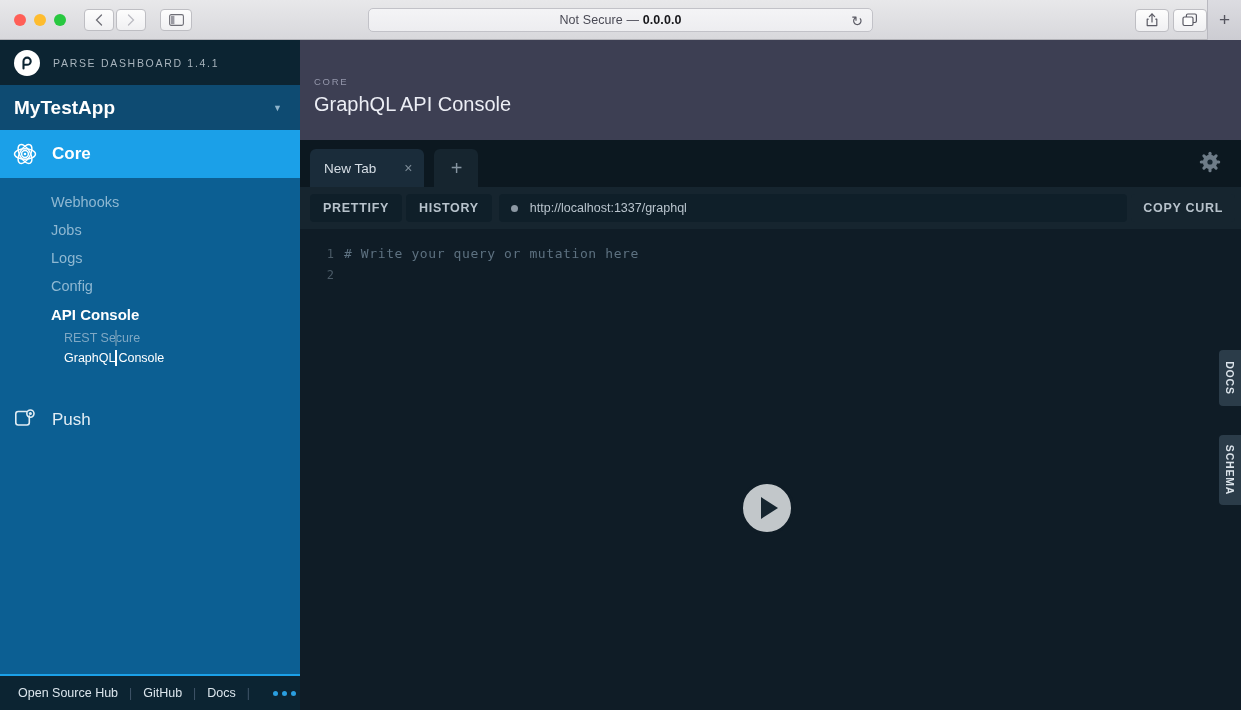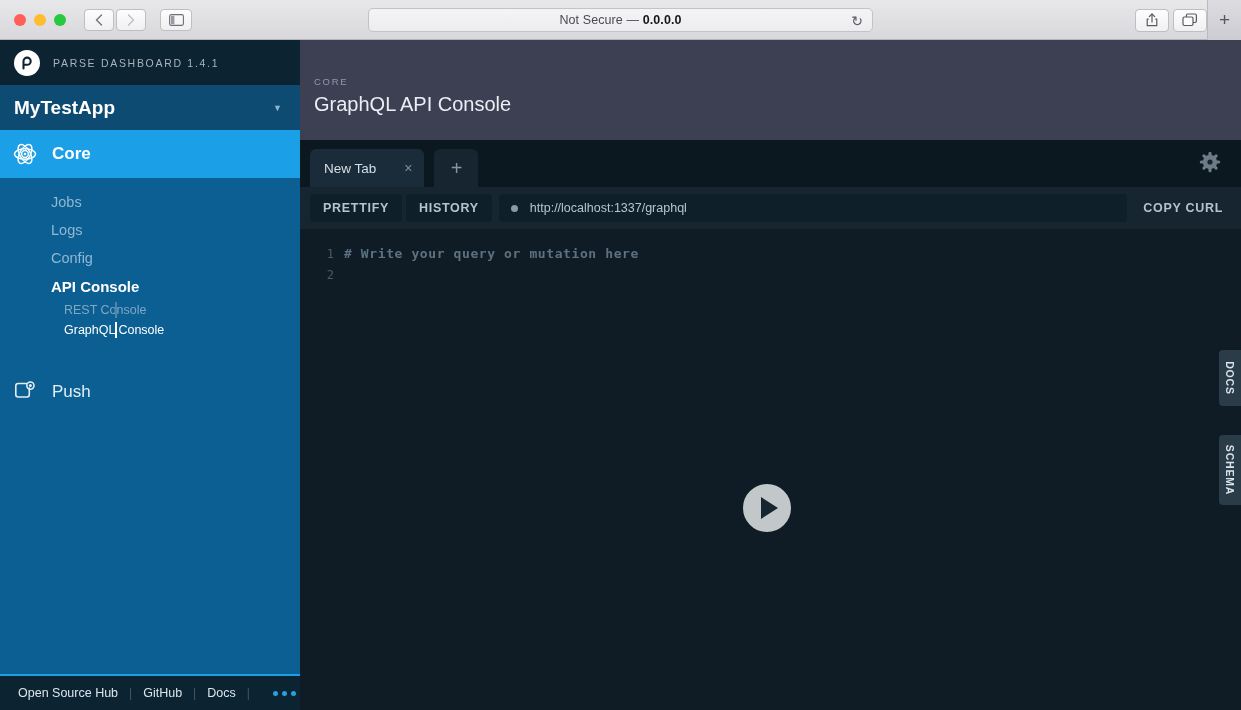--- a/index.html
+++ b/index.html
@@ -184,21 +184,21 @@
   #graphiql-body { position: relative; height: 481px; display: flex; }
   #editor-pane {
     width: 471px; background: #0f1c26; position: relative;
     font-family: "DejaVu Sans Mono", monospace;
     padding-top: 14px;
   }
   .code-line { display: flex; height: 21px; align-items: center; }
   .line-number {
     width: 34px; text-align: right; color: #4a5a66; font-size: 12px; flex: none;
   }
-  .code-text { margin-left: 10px; color: #5d7180; font-size: 13px; letter-spacing: .6px; font-weight: bold; }
+  .code-text { margin-left: 10px; color: #5d7180; font-size: 13px; letter-spacing: .6px; }
 
   #play-button {
     position: absolute; left: 440px; top: 252px;
     width: 54px; height: 54px; border-radius: 50%;
     background: #c2c7ca; border: 3px solid #0f1c26;
     display: flex; align-items: center; justify-content: center; z-index: 5;
   }
   #play-triangle {
     width: 0; height: 0; margin-left: 5px;
     border-left: 17px solid #16252f;
@@ -306,37 +306,40 @@
       <circle cx="13" cy="13" r="1.3" fill="#fff"></circle>
       <ellipse cx="13" cy="13" rx="10.5" ry="5.2" stroke="#fff" stroke-width="1.4" fill="none"></ellipse>
       <ellipse cx="13" cy="13" rx="10.5" ry="5.2" stroke="#fff" stroke-width="1.4" fill="none" transform="rotate(60 13 13)"></ellipse>
       <ellipse cx="13" cy="13" rx="10.5" ry="5.2" stroke="#fff" stroke-width="1.4" fill="none" transform="rotate(120 13 13)"></ellipse>
     </svg>
     <div id="core-label">Core</div>
   </div>
 
   <div id="nav-list">
     <div class="nav-item">
+        <span>Webhooks</span>
+      </div>
+    <div class="nav-item">
         <span>Jobs</span>
       </div>
     <div class="nav-item">
         <span>Logs</span>
       </div>
     <div class="nav-item">
         <span>Config</span>
       </div>
     <div class="nav-item active">
         <span>API Console</span>
       </div>
 
     <div class="subnav">
       <div style="position:relative">
         <div class="subnav-rail"></div>
         <div class="subnav-item">
-            <span>REST Console</span>
+            <span>REST Secure</span>
           </div>
       </div>
       <div style="position:relative">
         <div class="subnav-rail active"></div>
         <div class="subnav-item active">
             <span>GraphQL Console</span>
           </div>
       </div>
     </div>
   </div>

